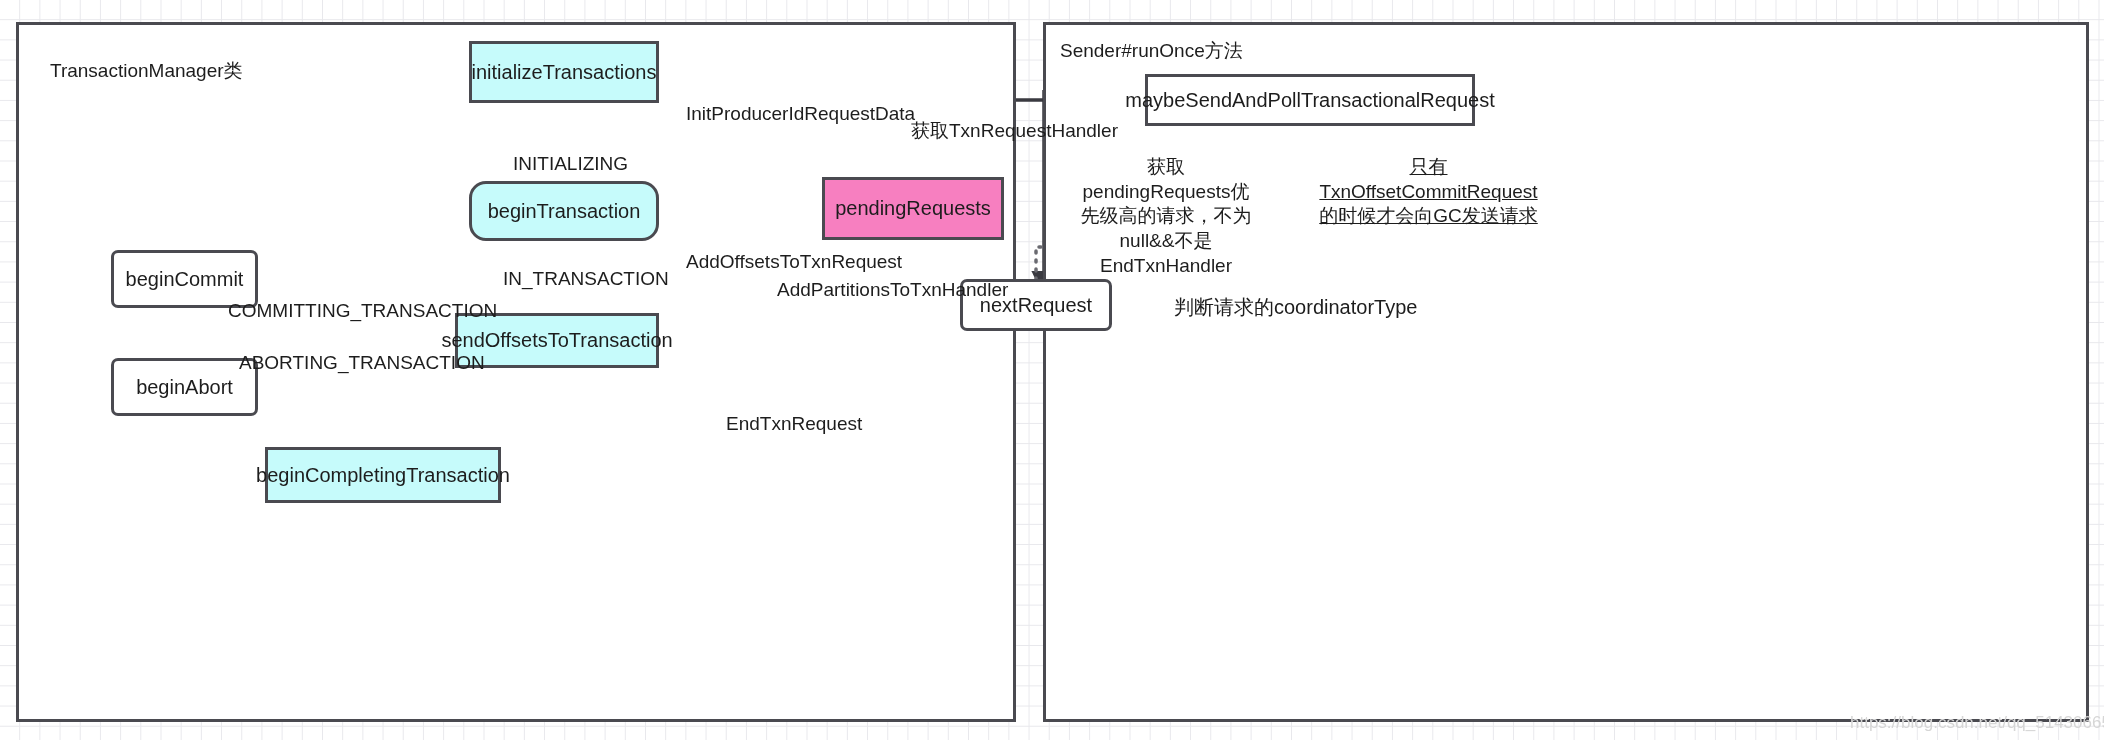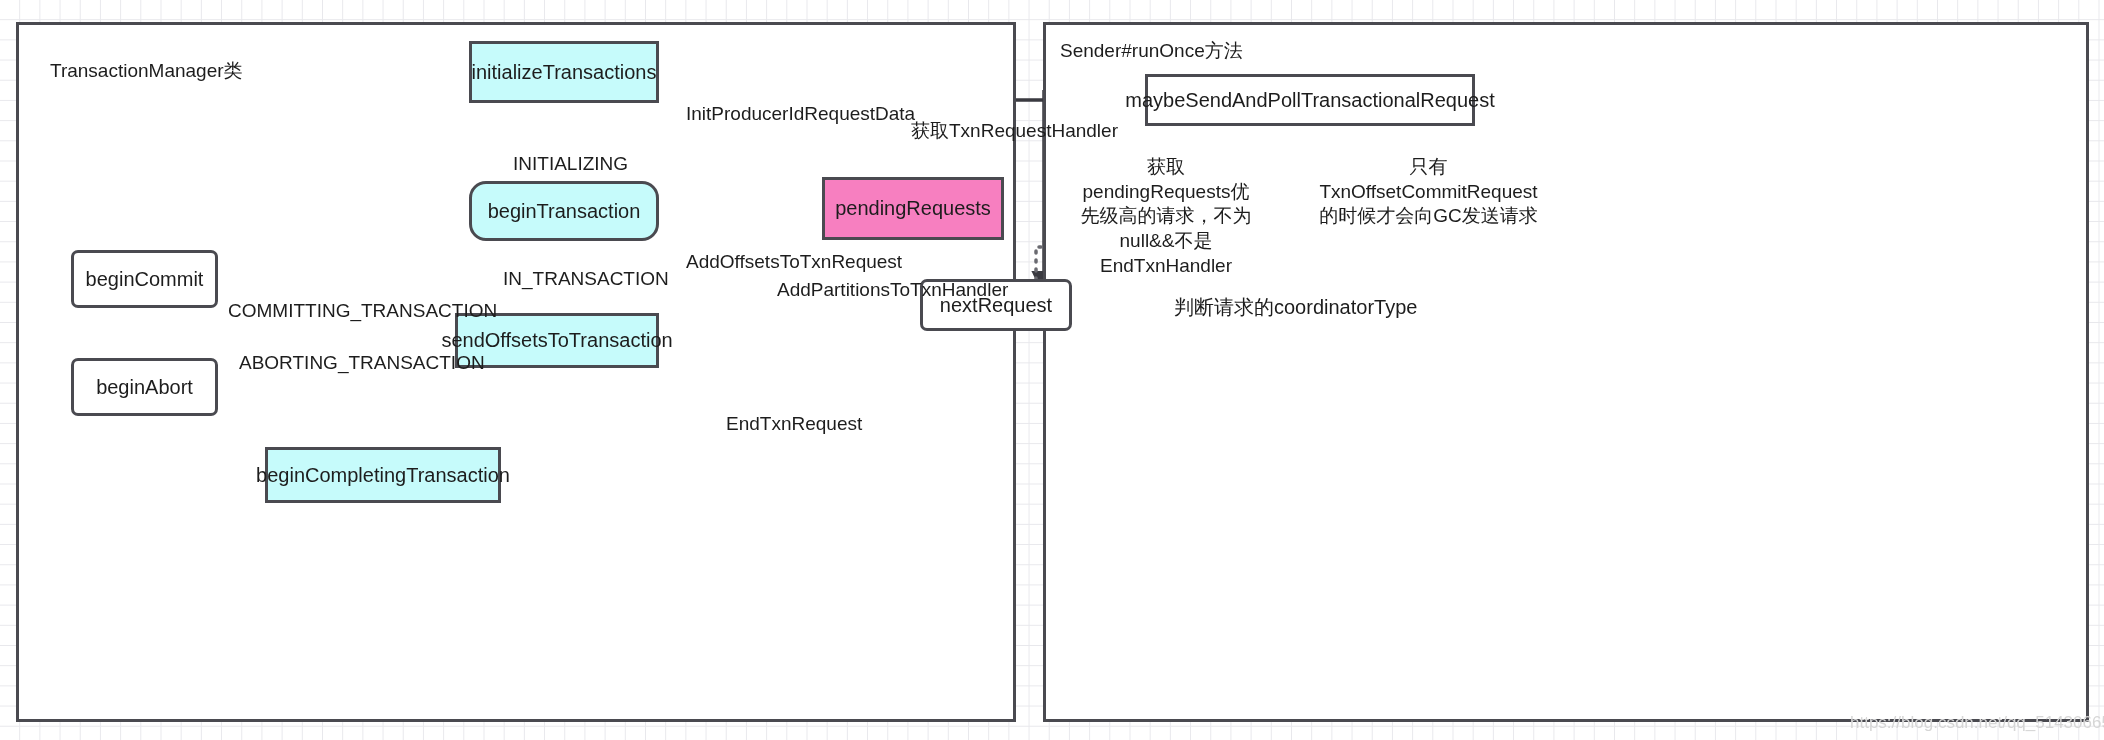--- a/index.html
+++ b/index.html
@@ -61,20 +61,21 @@
   .box-pink {
     background: #f77fc0;
     border: 3px solid #4a4a50;
     font-size: 20px;
   }
   .box-white {
     background: #ffffff;
     border: 3px solid #4a4a50;
     border-radius: 7px;
     font-size: 20px;
+    margin-left: 40px;
   }
   .box-white-sq {
     background: #ffffff;
     border: 3px solid #4a4a50;
     font-size: 20px;
   }
   .edge-label {
     position: absolute;
     color: #1d1d1d;
     font-size: 19px;
@@ -247,17 +248,17 @@
   <div class="edge-label" style="left:686px; top:251px;">AddOffsetsToTxnRequest</div>
 
   <div class="edge-label" style="left:777px; top:279px;">AddPartitionsToTxnHandler</div>
 
   <div class="edge-label" style="left:726px; top:413px;">EndTxnRequest</div>
 
   <div class="edge-label" style="left:911px; top:118px;">获取TxnRequestHandler</div>
 
   <div class="edge-label multiline" style="left:1078px; top:155px; width:176px;">获取pendingRequests优先级高的请求，不为null&amp;&amp;不是EndTxnHandler</div>
 
-  <div class="edge-label multiline" style="left:1316px; top:155px; width:225px;">只有TxnOffsetCommitRequest的时候才会向GC发送请求</div>
+  <div class="edge-label multiline" style="left:1316px; top:155px; width:225px;text-decoration:underline;">只有TxnOffsetCommitRequest的时候才会向GC发送请求</div>
 
   <div class="watermark" style="left:1850px; top:713px;">https://blog.csdn.net/qq_51430665</div>
 
 </div>
 
 </body></html>

